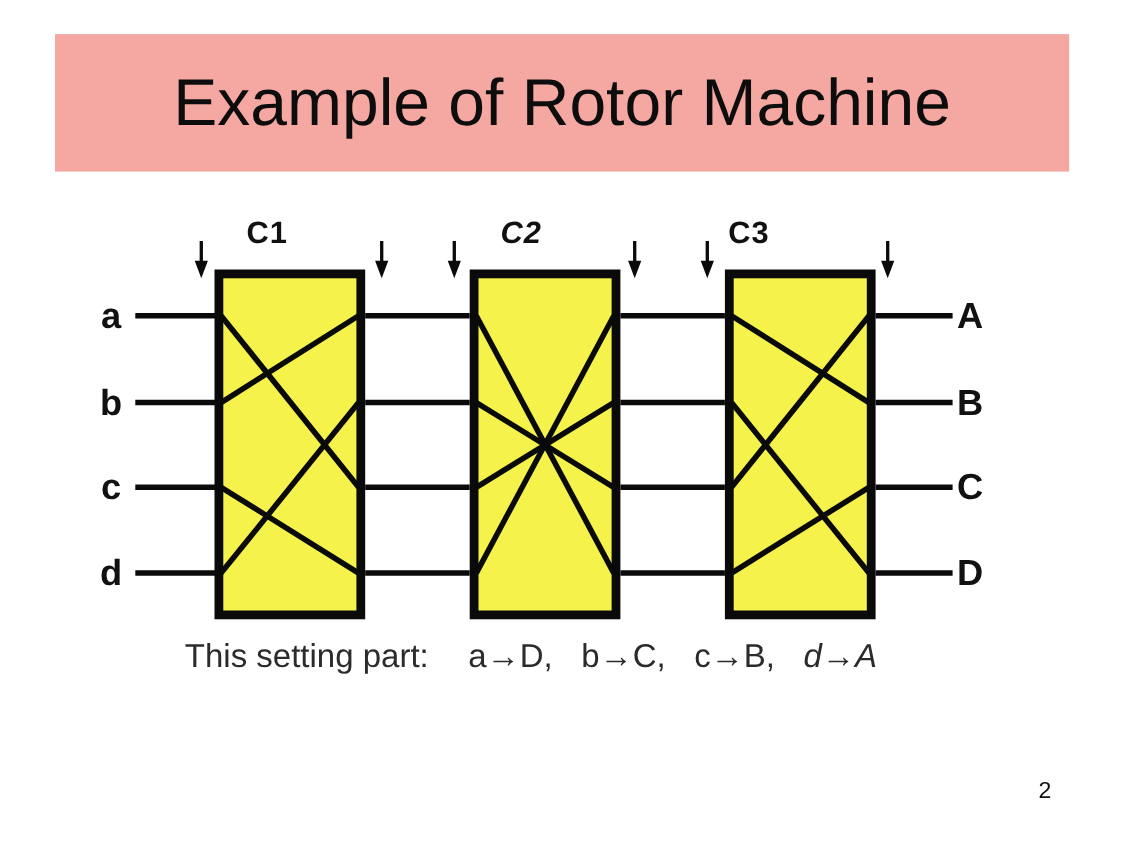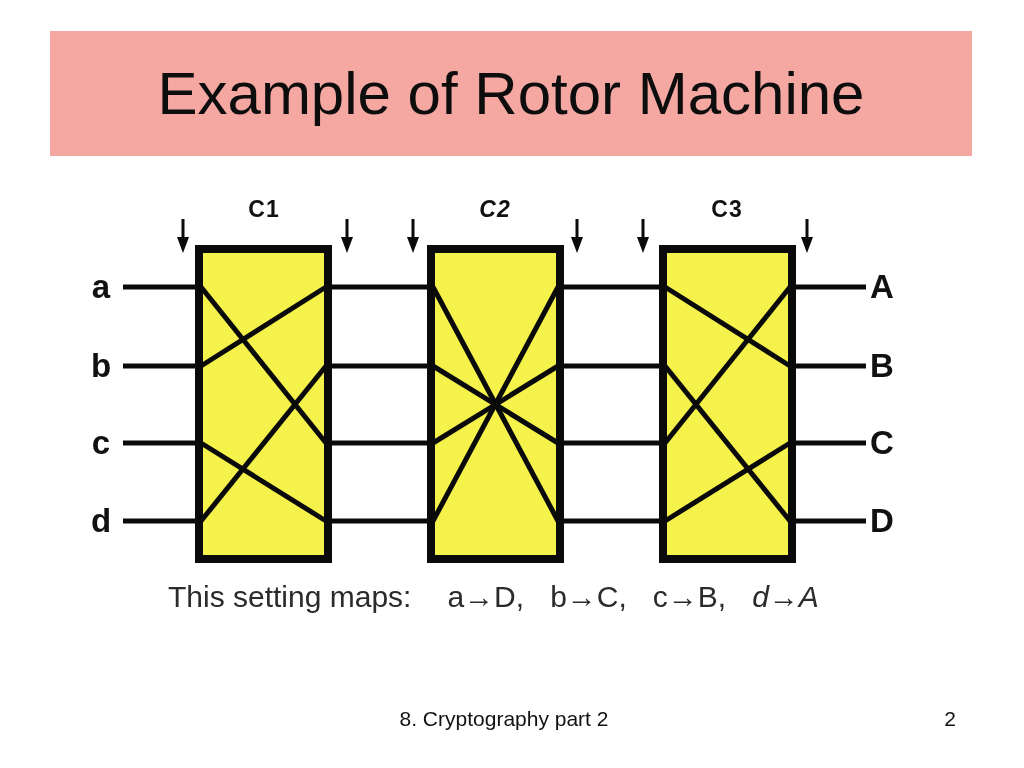--- a/index.html
+++ b/index.html
@@ -9,26 +9,26 @@
   }
   .banner {
     position:absolute; left:50px; top:31px; width:922px; height:125px;
     background:#F5A8A2; display:flex; align-items:center; justify-content:center;
   }
   .title { font-size:60px; font-weight:400; color:#0d0d0d; white-space:nowrap; }
 
   #diagram-svg { position:absolute; left:80px; top:185px; }
 
   .rotor-label {
-    position:absolute; top:196px; width:80px; text-align:center;
-    font-weight:bold; font-size:23px; letter-spacing:1px; color:#111;
+    position:absolute; top:196px; width:80px; 
+    font-weight:bold; font-size:28px; letter-spacing:1px; color:#111;
   }
   .rotor-label.r0 { left:224px; }
   .rotor-label.r1 { left:455px;font-style:italic; }
-  .rotor-label.r2 { left:687px; }
+  .rotor-label.r2 { left:662px; }
 
   .io-label {
     position:absolute; width:42px; text-align:center;
     font-weight:bold; font-size:33px; line-height:40px; color:#111;
   }
   .io-left  { left:80px; }
   .io-right { left:861px; }
   .row-a { top:267px; } .row-b { top:346px; } .row-c { top:423px; } .row-d { top:501px; }
 
   .caption {
@@ -111,23 +111,22 @@
   <div class="io-label io-left row-b">b</div>
   <div class="io-label io-left row-c">c</div>
   <div class="io-label io-left row-d">d</div>
 
   <div class="io-label io-right row-a">A</div>
   <div class="io-label io-right row-b">B</div>
   <div class="io-label io-right row-c">C</div>
   <div class="io-label io-right row-d">D</div>
 
   <div class="caption" style="color: rgb(43, 43, 43);">
-    <span class="lbl">This setting maps:</span>
+    <span class="lbl">This setting part:</span>
     <span class="map">a→D,</span>
     <span class="map">b→C,</span>
     <span class="map">c→B,</span>
     <span class="map">d→A</span>
   </div>
 
-  <div class="footer-title">8. Cryptography part 2</div>
   <div class="page-number">2</div>
 
 </div>
 
 </body></html>

